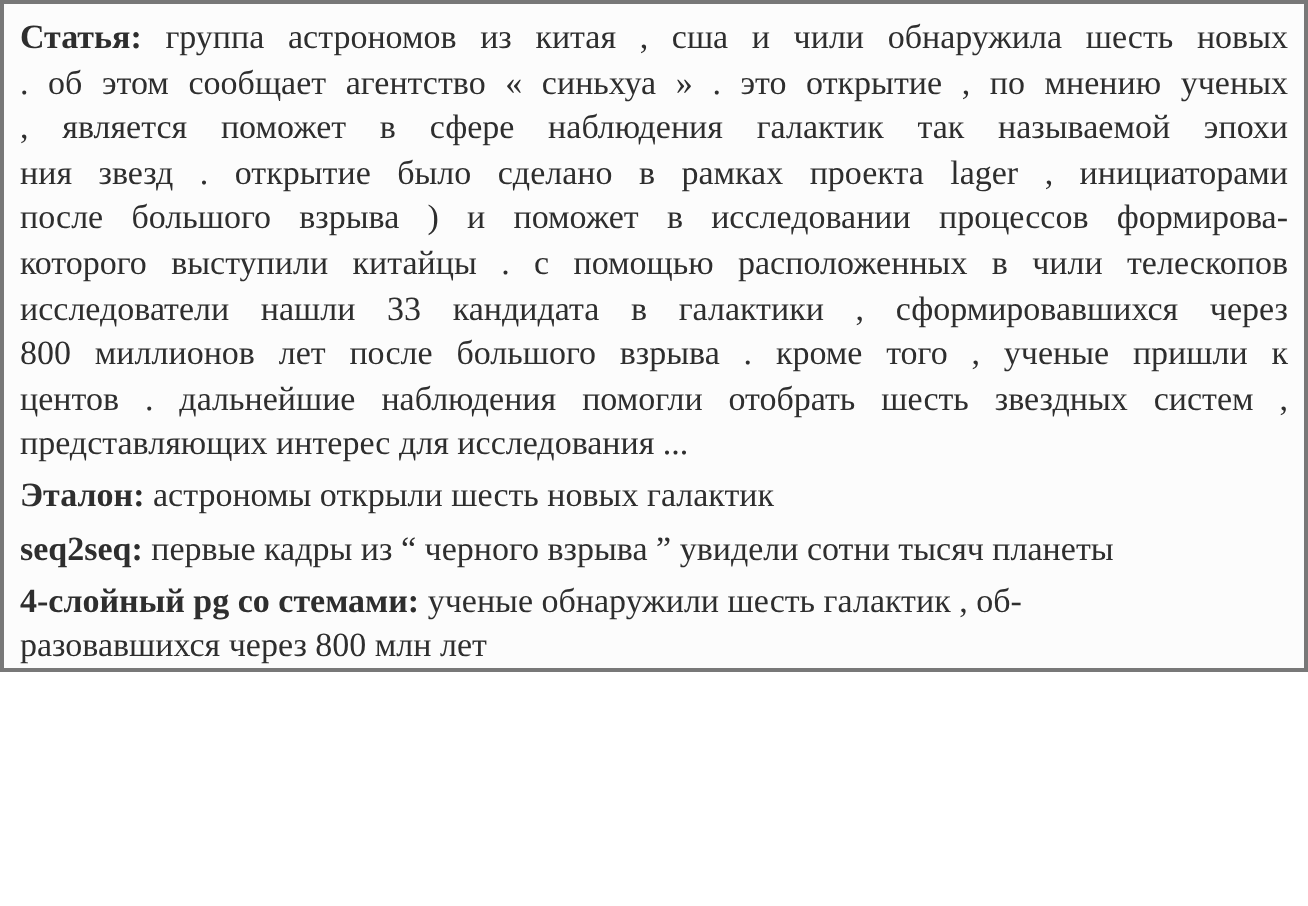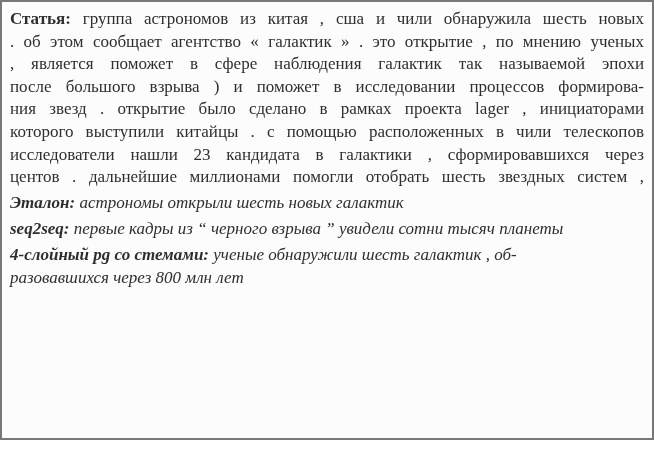--- a/index.html
+++ b/index.html
@@ -2,21 +2,21 @@
 <html><head>
 <meta charset="utf-8">
 <style>
   html, body {
     margin: 0;
     padding: 0;
     background: #ffffff;
   }
   .frame {
     width: 654px;
-    height: 440px;
+    height: 336px;
     box-sizing: border-box;
     border: 2px solid #787878;
     background: #fcfcfc;
     padding: 6px 8px 4px 8px;
     overflow: hidden;
     font-family: "Liberation Serif", "DejaVu Serif", serif;
     font-size: 17px;
     line-height: 22.6px;
     color: #2e2e2e;
   }
@@ -24,38 +24,40 @@
   .jline {
     text-align: justify;
     text-align-last: justify;
     white-space: nowrap;
   }
   .jline.lastline {
     text-align: left;
     text-align-last: left;
     white-space: normal;
   }
-  .row { margin: 3.5px 0 0 0; font-style: italic; }
+  .row { margin: 3.5px 0 0 0; }
   .lbl { font-weight: bold; }
   .prewrap { white-space: pre-line; }
 </style>
 </head>
 <body>
 
 <div class="frame">
 
   <div class="article">
     <div class="jline"><span class="lbl">Статья:</span> <span>группа астрономов из китая , сша и чили обнаружила шесть новых</span></div>
-    <div class="jline">. об этом сообщает агентство « галактик » . это открытие , по мнению ученых</div>
+    <div class="jline">. об этом сообщает агентство « синьхуа » . это открытие , по мнению ученых</div>
     <div class="jline">, является поможет в сфере наблюдения галактик так называемой эпохи</div>
+    <div class="jline">ния звезд . открытие было сделано в рамках проекта lager , инициаторами</div>
     <div class="jline">после большого взрыва ) и поможет в исследовании процессов формирова-</div>
-    <div class="jline">ния звезд . открытие было сделано в рамках проекта lager , инициаторами</div>
     <div class="jline">которого выступили китайцы . с помощью расположенных в чили телескопов</div>
-    <div class="jline">исследователи нашли 23 кандидата в галактики , сформировавшихся через</div>
-    <div class="jline">центов . дальнейшие миллионами помогли отобрать шесть звездных систем ,</div>
+    <div class="jline">исследователи нашли 33 кандидата в галактики , сформировавшихся через</div>
+    <div class="jline">800 миллионов лет после большого взрыва . кроме того , ученые пришли к</div>
+    <div class="jline">центов . дальнейшие наблюдения помогли отобрать шесть звездных систем ,</div>
+    <div class="jline lastline">представляющих интерес для исследования ...</div>
   </div>
 
   <p class="row"><span class="lbl">Эталон:</span> <span>астрономы открыли шесть новых галактик</span></p>
 
   <p class="row"><span class="lbl">seq2seq:</span> <span>первые кадры из “ черного взрыва ” увидели сотни тысяч планеты</span></p>
 
 
 
   <p class="row"><span class="lbl">4-слойный pg со стемами:</span> <span class="prewrap">ученые обнаружили шесть галактик , об-
 разовавшихся через 800 млн лет</span></p>

